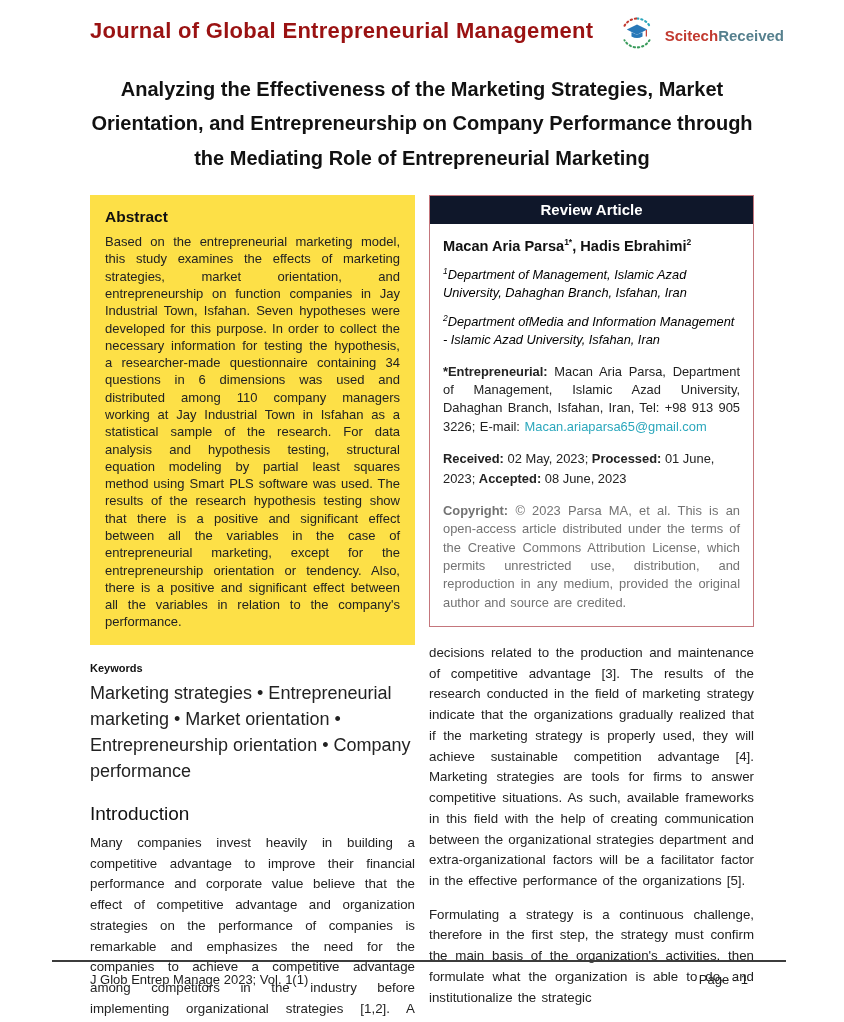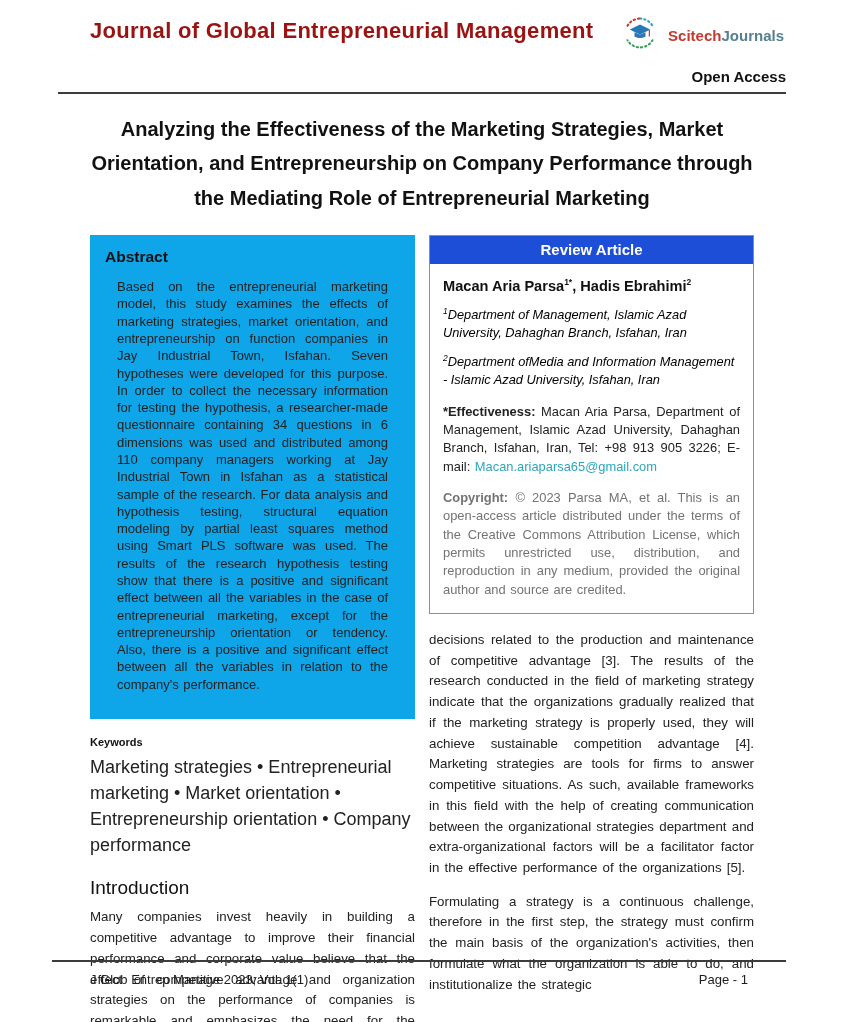--- a/index.html
+++ b/index.html
@@ -21,37 +21,37 @@
   .open-access-row{text-align:right;margin-top:14px;padding-bottom:6px;border-bottom:2px solid #3c3c3c;}
   .open-access{font-size:15px;font-weight:bold;color:#111;}
   
   .article-title{
     margin:18px auto 0 auto;max-width:672px;text-align:center;
     font-size:20px;font-weight:bold;color:#111;line-height:1.72;
   }
   
   .columns{display:grid;grid-template-columns:325px 325px;column-gap:14px;margin:20px 32px 0 32px;}
   
-  .abstract-box{background:#0ea5e9;padding:13px 15px 14px 15px;}
+  .abstract-box{background:#fde047;padding:13px 15px 14px 15px;}
   .abstract-heading{margin:0 0 7px 0;font-size:15.5px;font-weight:bold;color:#111;}
   .abstract-body{
-    margin:12px;font-size:13px;line-height:1.33;text-align:justify;color:#222;
+    margin:0;font-size:13px;line-height:1.33;text-align:justify;color:#222;
     word-spacing:1px;
   }
   .keywords-heading{margin:17px 0 6px 0;font-size:11px;font-weight:bold;color:#111;}
   .keywords-text{margin:0;font-size:18px;line-height:1.45;color:#222;}
   .intro-heading{margin:19px 0 8px 0;font-size:19px;font-weight:normal;color:#111;}
   .body-par{
     margin:0 0 13px 0;font-size:13.3px;line-height:1.56;text-align:justify;color:#222;
     word-spacing:1.5px;
   }
   
   .review-box{border:1px solid #c4767c;}
   .review-badge{
-    background:#1d4ed8;color:#ffffff;text-align:center;font-size:15px;font-weight:bold;
+    background:#0f172a;color:#ffffff;text-align:center;font-size:15px;font-weight:bold;
     padding:5px 0 6px 0;
   }
   .review-box-body{padding:11px 13px 14px 13px;}
   .authors{margin:3px 0 0 0;font-size:14.6px;font-weight:bold;color:#111;}
   sup{font-size:8.5px;vertical-align:super;line-height:0;}
   .affiliation{margin:12px 0 0 0;font-size:12.8px;font-style:italic;line-height:1.38;color:#000000;}
   .correspondence{margin:14px 0 0 0;font-size:12.9px;line-height:1.42;text-align:justify;color:#222;word-spacing:1px;}
   .correspondence .label{font-weight:bold;}
   .email-link{color:#2ba7bc;text-decoration:none;cursor:pointer;}
   .dates{margin:13px 0 0 0;font-size:12.9px;line-height:1.55;color:#222;}
@@ -78,27 +78,24 @@
         <span>
           <svg width="34" height="34" viewBox="0 0 40 40">
             <path d="M 20 3 A 17 17 0 0 1 34.7 11.5" fill="none" stroke="#2ba7bc" stroke-width="2.4" stroke-dasharray="1.6 3.4" stroke-linecap="round"></path>
             <path d="M 34.7 28.5 A 17 17 0 0 1 5.3 28.5" fill="none" stroke="#3a9b5c" stroke-width="2.4" stroke-dasharray="1.6 3.4" stroke-linecap="round"></path>
             <path d="M 5.3 11.5 A 17 17 0 0 1 20 3" fill="none" stroke="#c23a30" stroke-width="2.4" stroke-dasharray="1.6 3.4" stroke-linecap="round"></path>
             <polygon points="8,16 20,10 32,16 20,22" fill="#2878b8"></polygon>
             <path d="M 13.5 19 L 13.5 24 Q 20 28 26.5 24 L 26.5 19 L 20 22 Z" fill="#2878b8"></path>
             <line x1="31" y1="16.5" x2="31" y2="24" stroke="#c23a30" stroke-width="1.4"></line>
           </svg>
         </span>
-        <span class="logo-text"><span class="scitech">Scitech</span><span class="journals">Journals</span></span>
+        <span class="logo-text"><span class="scitech">Scitech</span><span class="journals">Received</span></span>
       </div>
     </div>
 
-    <div class="open-access-row">
-      <span class="open-access">Open Access</span>
-    </div>
 
     <h2 class="article-title">Analyzing the Effectiveness of the Marketing Strategies, Market Orientation, and Entrepreneurship on Company Performance through the Mediating Role of Entrepreneurial Marketing</h2>
 
     <div class="columns">
 
       <div class="col-left">
         <div class="abstract-box">
           <h3 class="abstract-heading">Abstract</h3>
           <p class="abstract-body">Based on the entrepreneurial marketing model, this study examines the effects of marketing strategies, market orientation, and entrepreneurship on function companies in Jay Industrial Town, Isfahan. Seven hypotheses were developed for this purpose. In order to collect the necessary information for testing the hypothesis, a researcher-made questionnaire containing 34 questions in 6 dimensions was used and distributed among 110 company managers working at Jay Industrial Town in Isfahan as a statistical sample of the research. For data analysis and hypothesis testing, structural equation modeling by partial least squares method using Smart PLS software was used. The results of the research hypothesis testing show that there is a positive and significant effect between all the variables in the case of entrepreneurial marketing, except for the entrepreneurship orientation or tendency. Also, there is a positive and significant effect between all the variables in relation to the company's performance.</p>
         </div>
@@ -112,22 +109,23 @@
 
       <div class="col-right">
         <div class="review-box">
           <div class="review-badge">Review Article</div>
           <div class="review-box-body">
             <p class="authors"><span>Macan Aria Parsa</span><sup>1*</sup><span>, </span><span>Hadis Ebrahimi</span><sup>2</sup></p>
 
             <p class="affiliation"><sup>1</sup><span>Department of Management, Islamic Azad University, Dahaghan Branch, Isfahan, Iran</span></p>
             <p class="affiliation"><sup>2</sup><span>Department ofMedia and Information Management - Islamic Azad University, Isfahan, Iran</span></p>
 
-            <p class="correspondence"><span class="label">*Effectiveness:</span> <span>Macan Aria Parsa, Department of Management, Islamic Azad University, Dahaghan Branch, Isfahan, Iran, Tel: +98 913 905 3226; E-mail:</span> <a class="email-link">Macan.ariaparsa65@gmail.com</a></p>
+            <p class="correspondence"><span class="label">*Entrepreneurial:</span> <span>Macan Aria Parsa, Department of Management, Islamic Azad University, Dahaghan Branch, Isfahan, Iran, Tel: +98 913 905 3226; E-mail:</span> <a class="email-link">Macan.ariaparsa65@gmail.com</a></p>
 
+            <p class="dates"><span class="label">Received:</span> <span>02 May, 2023;</span> <span class="label">Processed:</span> <span>01 June, 2023;</span> <span class="label">Accepted:</span> <span>08 June, 2023</span></p>
 
             <p class="copyright"><span class="label">Copyright:</span> <span>© 2023 Parsa MA, et al. This is an open-access article distributed under the terms of the Creative Commons Attribution License, which permits unrestricted use, distribution, and reproduction in any medium, provided the original author and source are credited.</span></p>
           </div>
         </div>
 
         <div class="right-text">
           <p class="body-par">decisions related to the production and maintenance of competitive advantage [3]. The results of the research conducted in the field of marketing strategy indicate that the organizations gradually realized that if the marketing strategy is properly used, they will achieve sustainable competition advantage [4]. Marketing strategies are tools for firms to answer competitive situations. As such, available frameworks in this field with the help of creating communication between the organizational strategies department and extra-organizational factors will be a facilitator factor in the effective performance of the organizations [5].</p>
           <p class="body-par">Formulating a strategy is a continuous challenge, therefore in the first step, the strategy must confirm the main basis of the organization's activities, then formulate what the organization is able to do, and institutionalize the strategic</p>
         </div>
       </div>

